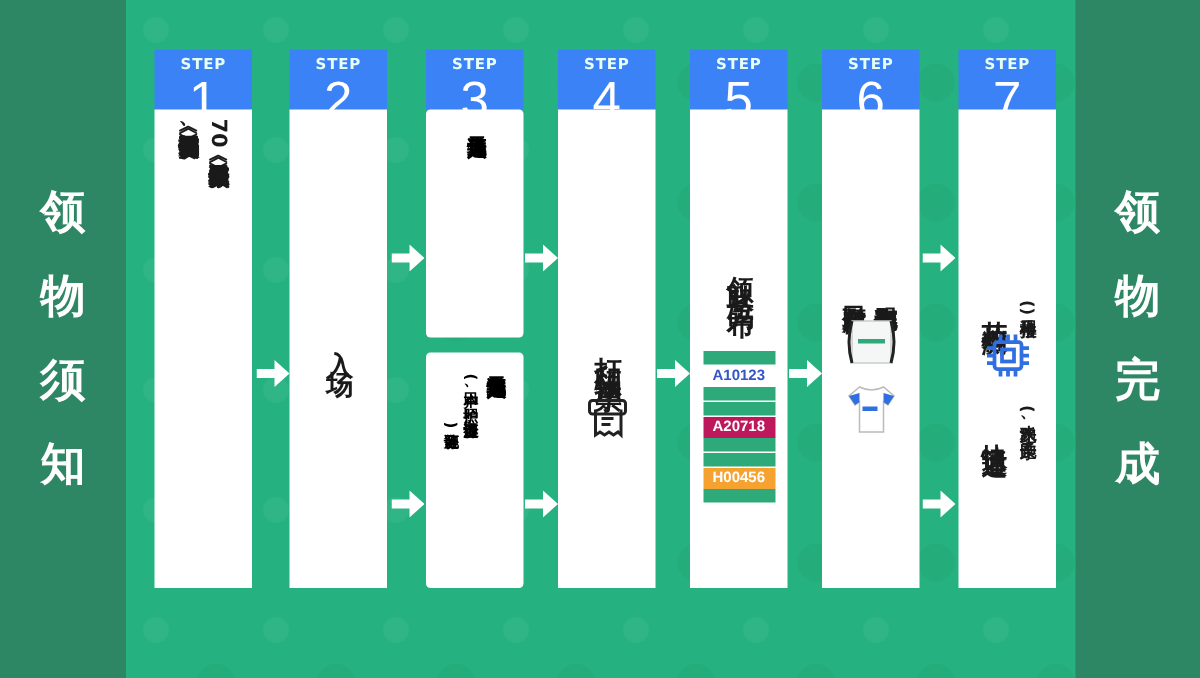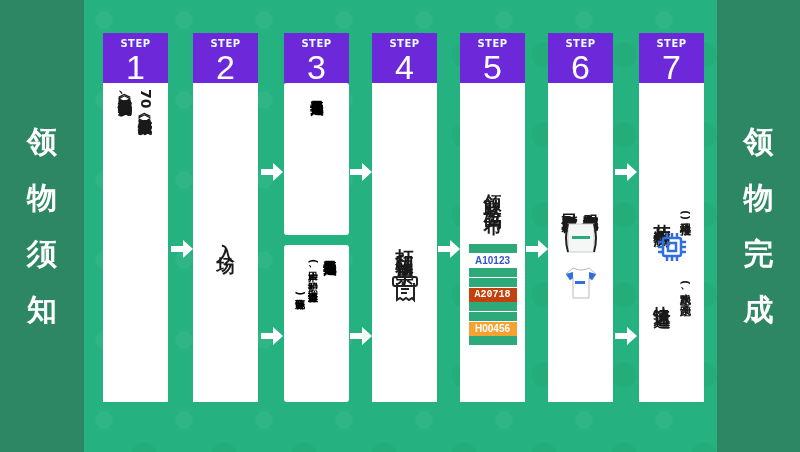--- a/index.html
+++ b/index.html
@@ -24,21 +24,21 @@
   .side-left { left: 0; width: 84px; }
   .side-right { left: 717px; width: 83px; }
   .side-char {
     color: #ffffff; font-weight: bold; font-size: 30px; line-height: 1;
     margin: 13px 0;
   }
   .step {
     position: absolute; top: 33px; width: 65px;
   }
   .step-head {
-    height: 50px; background: #6d28d9; color: #fff; text-align: center;
+    height: 40px; background: #3b82f6; color: #fff; text-align: center;
   }
   .step-label {
     display: block; font-size: 10px; font-weight: bold; letter-spacing: 0.5px;
     padding-top: 5px; color: #e8fff4;
   }
   .step-num {
     display: block; font-size: 34px; line-height: 36px; font-weight: normal;
     font-family: "Liberation Sans", sans-serif;
   }
   .card {
@@ -147,21 +147,21 @@
     <span class="step-label">STEP</span>
     <span class="step-num">5</span>
   </div>
   <div class="card" style="flex-direction:column;align-items:center;padding-top:56px;">
     <span class="vcol big" style="letter-spacing:6px;">领取号码布</span>
     <div class="bib" style="margin-top:34px;">
       <div class="bib-strip"></div>
       <div class="bib-num" style="color:#3456c8;">A10123</div>
       <div class="bib-strip"></div>
       <div class="bib-strip"></div>
-      <div class="bib-num" style="background:#c2410c;color:#fff;font-family:Liberation Mono, monospace;">A20718</div>
+      <div class="bib-num" style="background:#be185d;color:#fff;">A20718</div>
       <div class="bib-strip"></div>
       <div class="bib-strip"></div>
       <div class="bib-num" style="background:#f5a230;color:#fff;">H00456</div>
       <div class="bib-strip"></div>
     </div>
   </div>
 </div>
 
 <div class="step" style="left:548px;">
   <div class="step-head">

